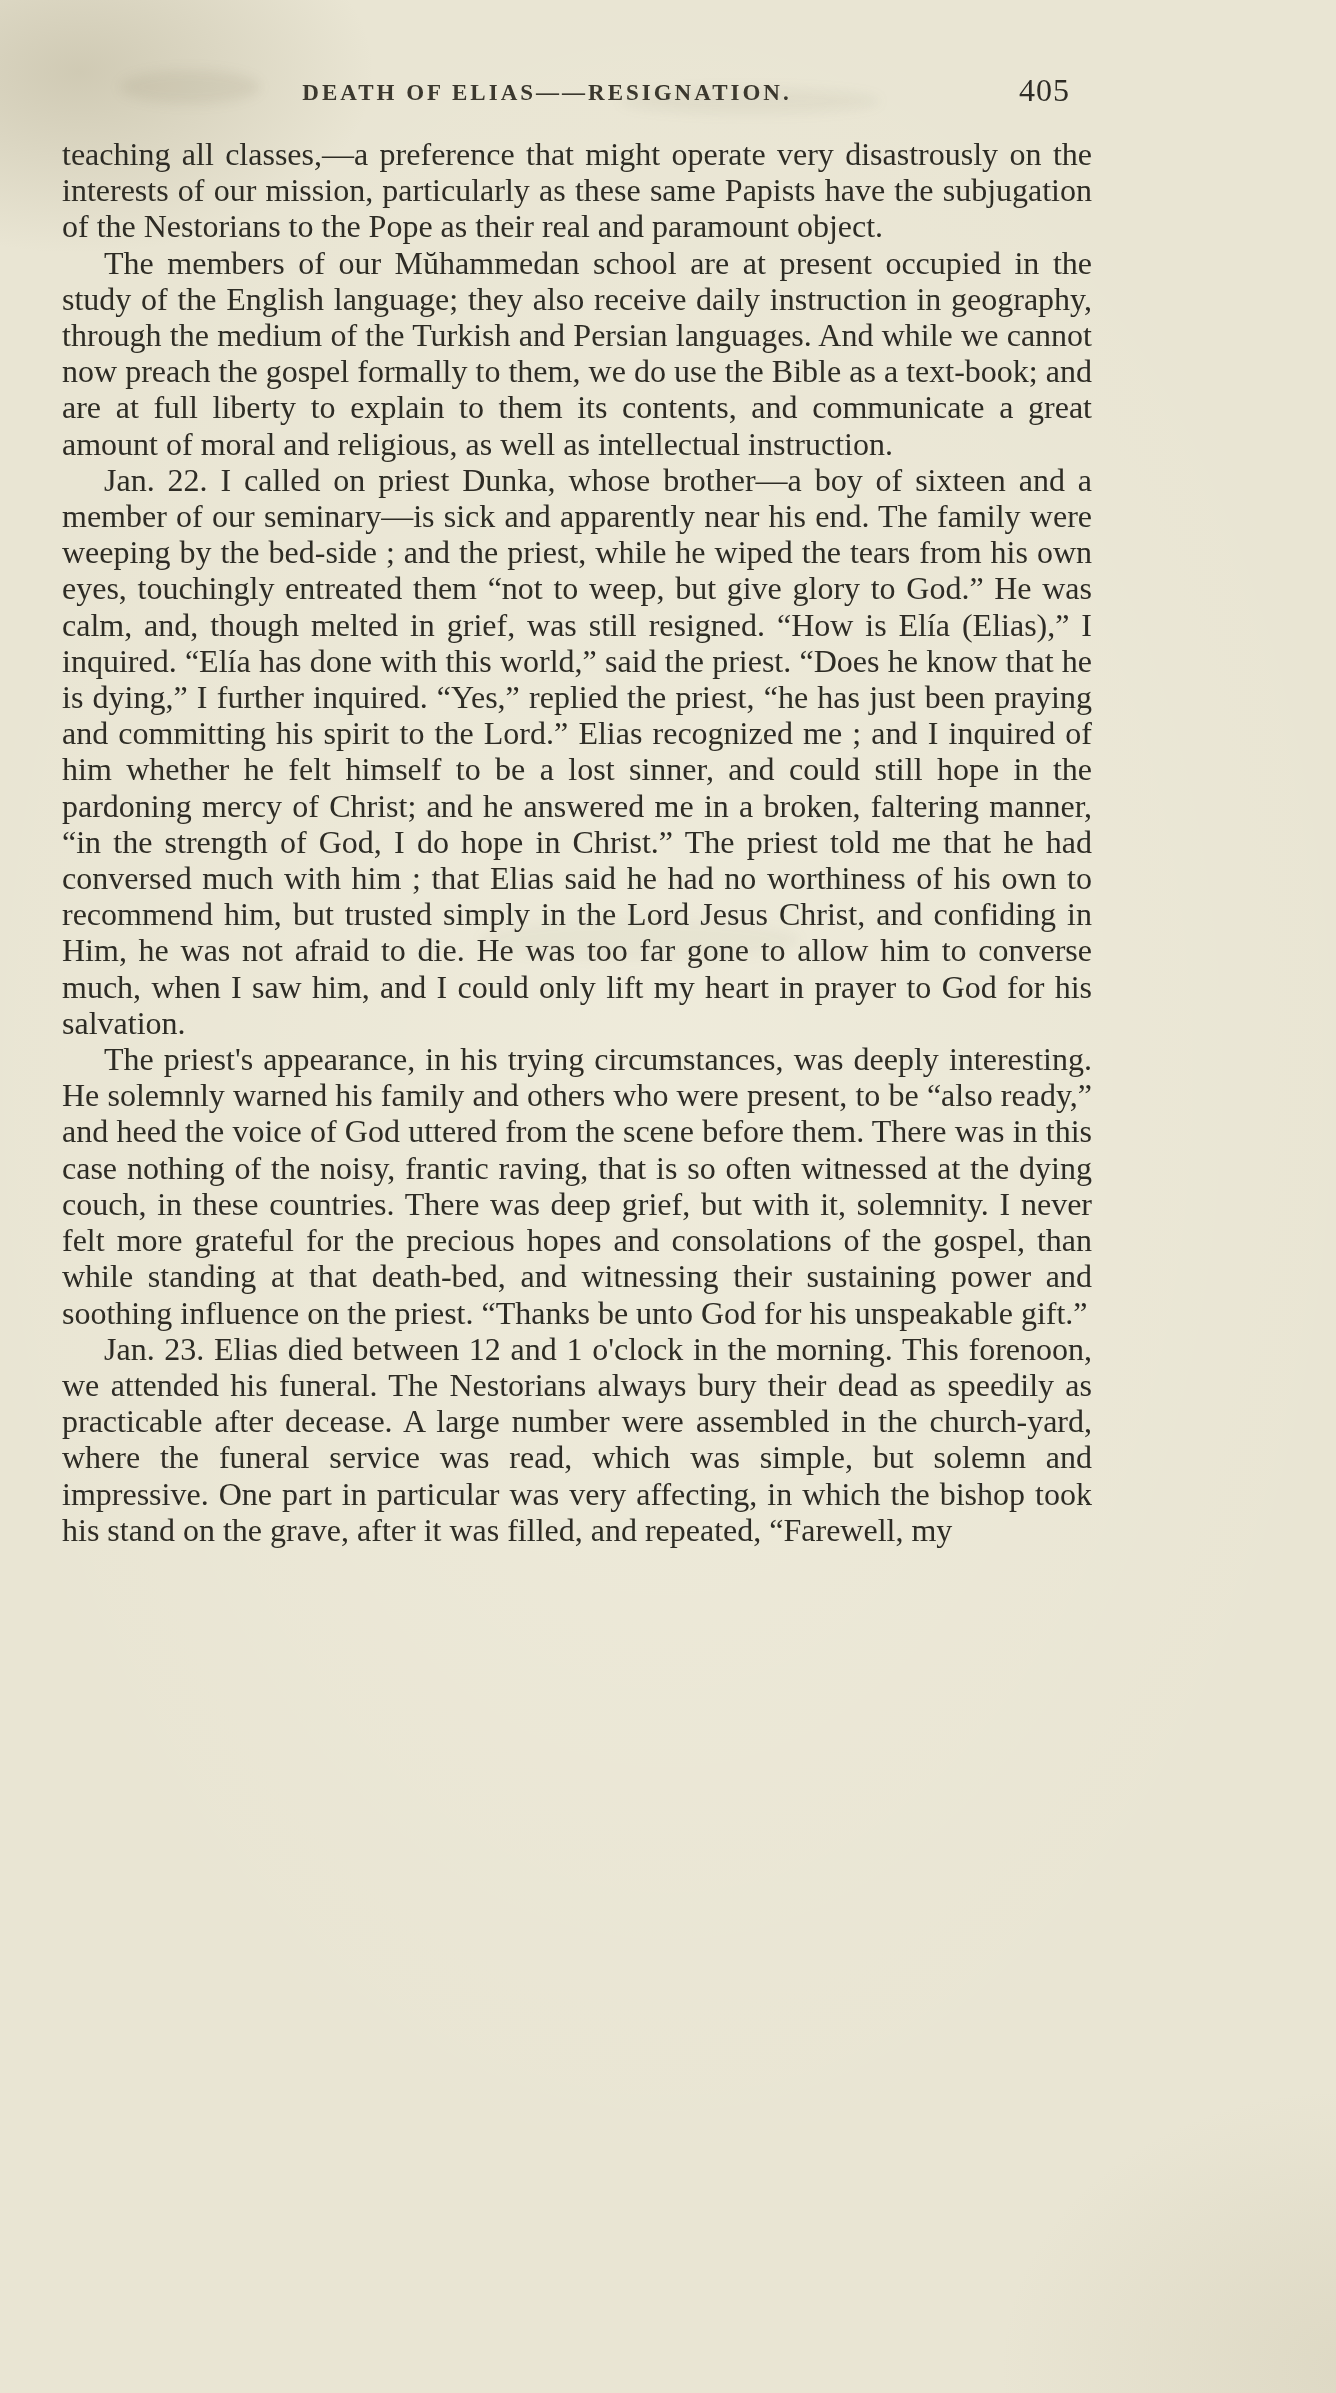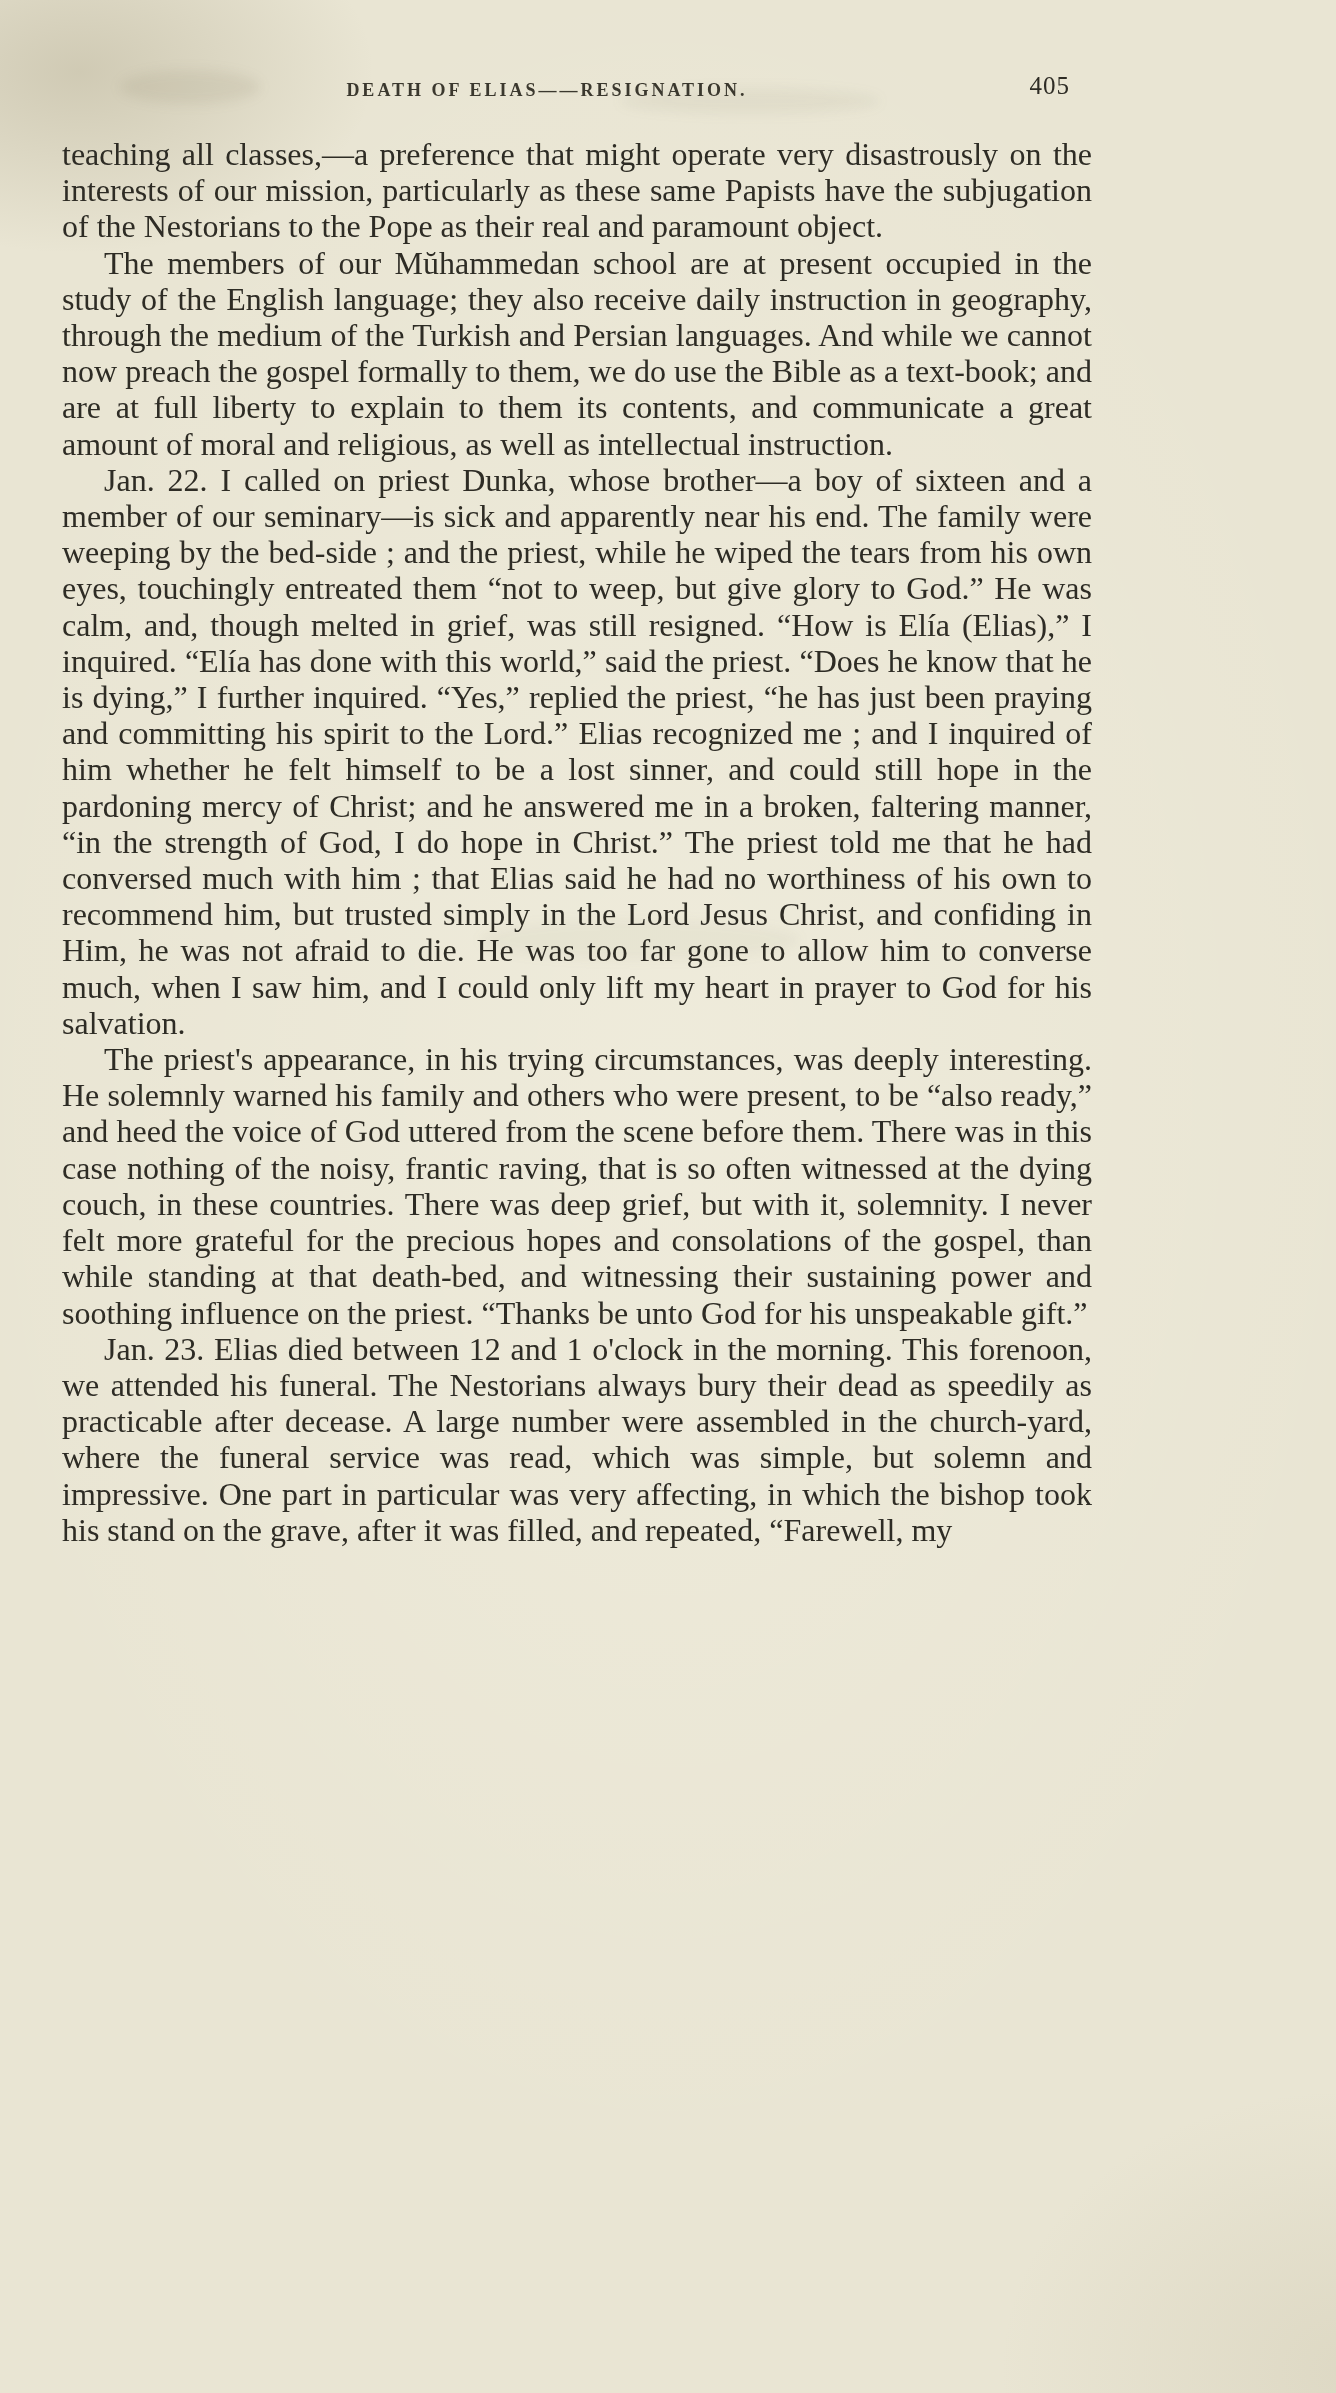--- a/index.html
+++ b/index.html
@@ -40,31 +40,31 @@
     top: 80px;
     left: 62px;
     width: 1030px;
     height: 40px;
   }
 
   .running-title {
     display: block;
     text-align: center;
     font-weight: bold;
-    font-size: 18px;
+    font-size: 23px;
     letter-spacing: 3px;
     color: #3b382e;
     padding-right: 60px; 
   }
 
   .page-number {
     position: absolute;
     right: 22px;
     top: -8px;
-    font-size: 25px;
+    font-size: 32px;
     letter-spacing: 1px;
     color: #2e2c25;
   }
 
   .page-body {
     position: absolute;
     top: 136px;
     left: 62px;
     width: 1030px;
     font-size: 32px;

